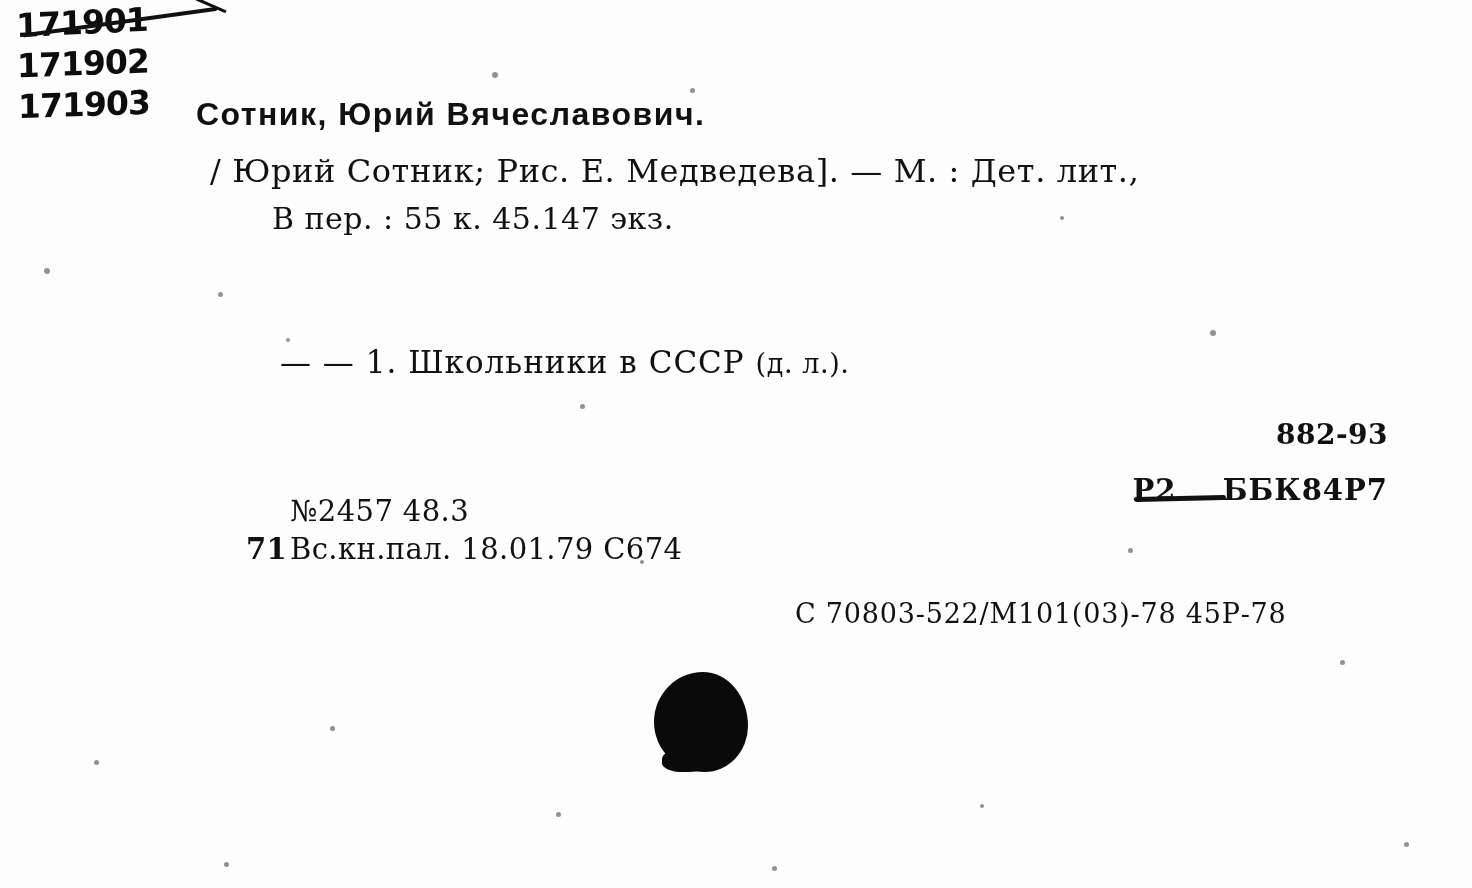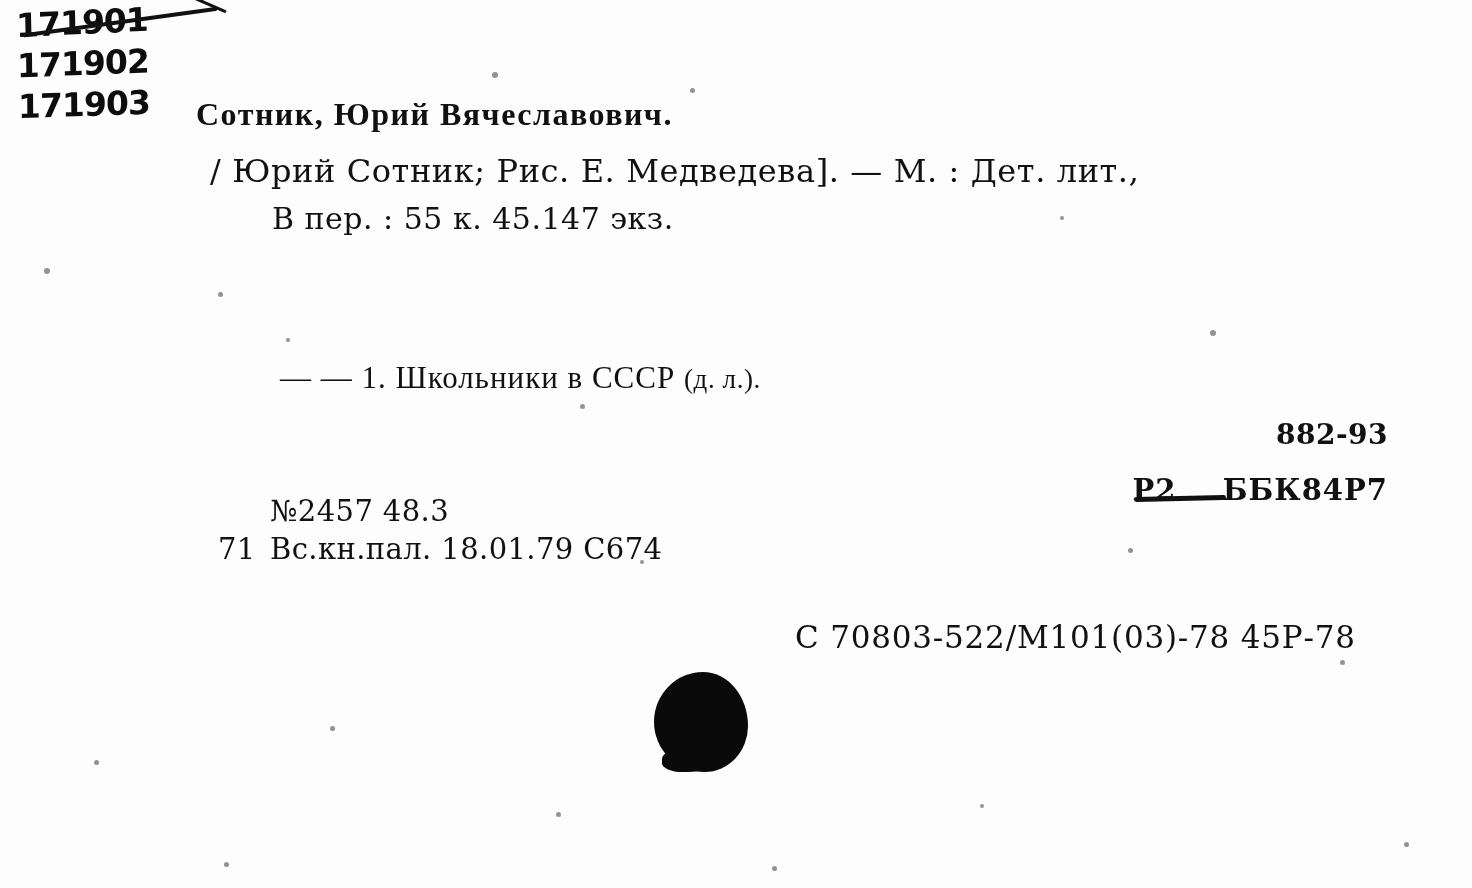--- a/index.html
+++ b/index.html
@@ -65,21 +65,21 @@
   }
 
   
   .record {
     position: absolute;
     left: 196px;
     top: 96px;
     width: 1200px;
   }
   .heading {
-    font-family: Liberation Serif, serif;
+    font-family: Liberation Sans, sans-serif;
     font-weight: 700;
     font-size: 32px;
     letter-spacing: 1.5px;
     margin: 0 0 16px 0;
     white-space: nowrap;
   }
   .body-block {
     font-size: 32px;
     line-height: 44px;
     letter-spacing: .6px;
@@ -97,25 +97,24 @@
     font-size: 30px;
     letter-spacing: .5px;
     text-indent: 76px;
     margin-top: 8px;
   }
 
   
   .tracing {
     position: absolute;
     left: 280px;
-    top: 360px;
+    top: 344px;
     font-size: 31px;
     letter-spacing: 1px;
     white-space: nowrap;
-    font-family: Liberation Serif, serif;
   }
   .tracing .small {
     font-size: 27px;
     letter-spacing: .6px;
   }
 
   
   .class-block {
     position: absolute;
     right: 84px;
@@ -150,36 +149,35 @@
   
   .cat-block {
     position: absolute;
     left: 214px;
     top: 492px;
     font-size: 29px;
     line-height: 38px;
     letter-spacing: .4px;
     white-space: nowrap;
   }
-  .cat-block .row { position: relative; padding-left: 56px; }
+  .cat-block .row { position: relative; padding-left: 56px; margin-left: 20px; }
   .cat-block .rownum {
     position: absolute;
-    left: 4px;
-    font-weight: 400;
+    left: 12px;
+    font-weight: 700;
   }
 
   
   .imprint {
     position: absolute;
     left: 795px;
     top: 598px;
-    font-size: 31px;
+    font-size: 27px;
     letter-spacing: .8px;
     white-space: nowrap;
-    margin-top: 21px;
   }
 
   
   .blot {
     position: absolute;
     left: 654px;
     top: 672px;
     width: 94px;
     height: 100px;
     background: #0a0a0a;

